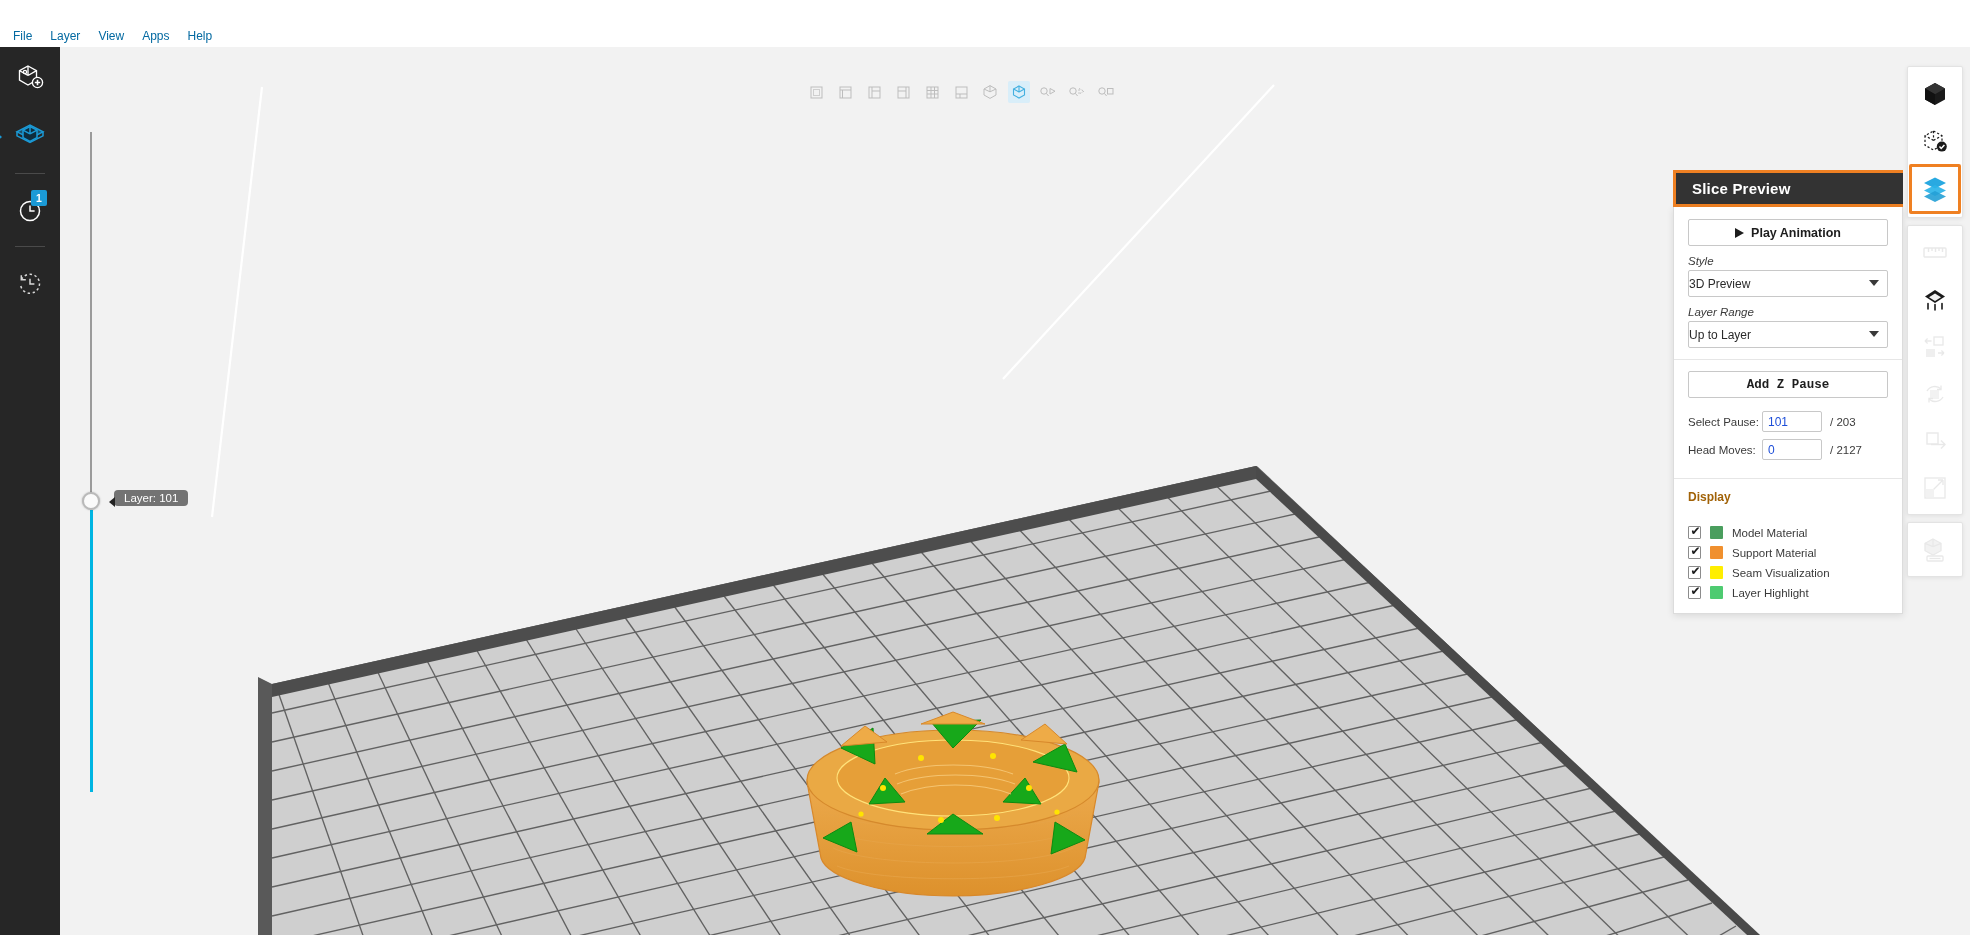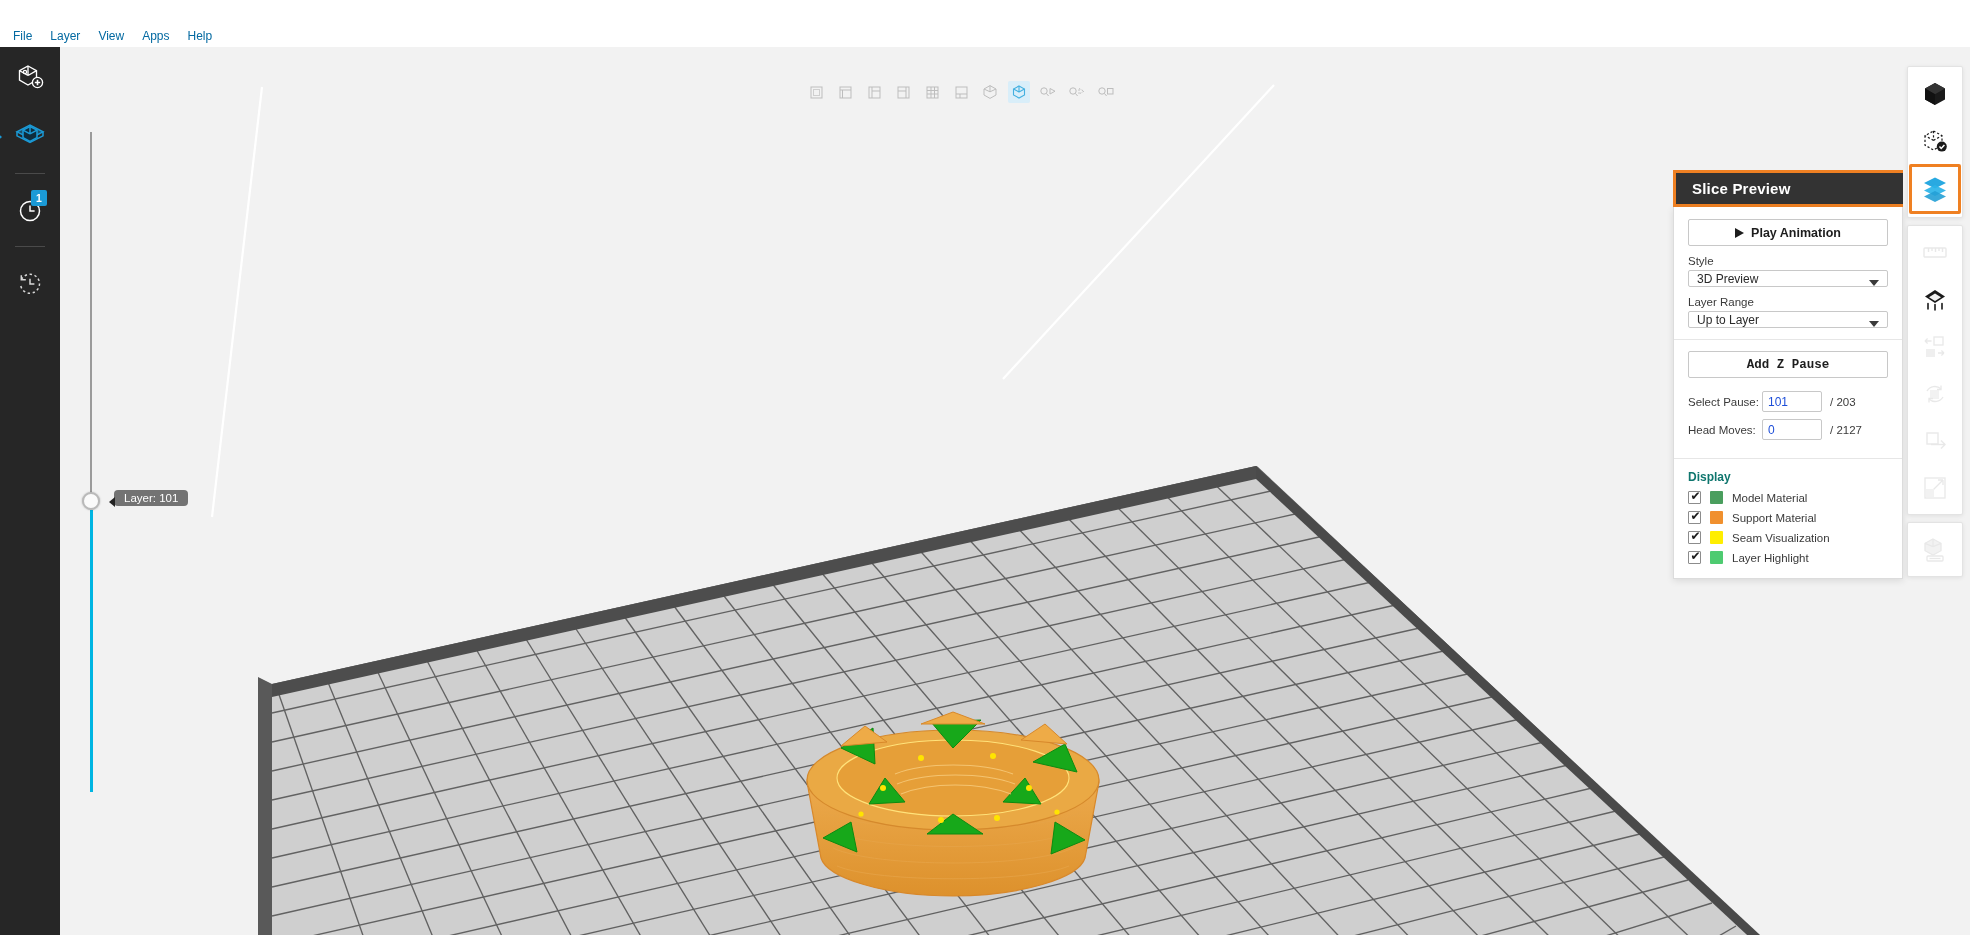--- a/index.html
+++ b/index.html
@@ -128,45 +128,45 @@
     width: 100%; height: 27px; background: #fff; border: 1px solid #c8c8c8;
     border-radius: 2px; font-size: 12.5px; color: #1d1d1d; font-weight: bold;
     display: flex; align-items: center; justify-content: center; gap: 7px;
     font-family: "Liberation Sans", sans-serif;
   }
   .play-tri {
     width: 0; height: 0; border-left: 9px solid #1d1d1d;
     border-top: 5.5px solid transparent; border-bottom: 5.5px solid transparent;
   }
   .field-label {
-    font-size: 11.5px; color: #3a3a3a; margin: 9px 0 3px 0; display: block;
+    font-size: 11.5px; color: #3a3a3a; margin: 9px 0 3px 0; display: block; font-style: italic;
   }
   .select {
-    position: relative; width: 100%; height: 17px; background: #fff;
+    position: relative; width: 100%; height: 27px; background: #fff;
     border: 1px solid #c8c8c8; border-radius: 2px; font-size: 12px;
-    color: #2a2a2a; display: flex; align-items: center; padding-left: 8px;
+    color: #2a2a2a; display: flex; align-items: center; 
   }
   .caret {
     position: absolute; right: 8px; top: 9px; width: 0; height: 0;
     border-left: 5px solid transparent; border-right: 5px solid transparent;
     border-top: 6px solid #3a3a3a;
   }
   .numrow {
     display: flex; align-items: center; margin-bottom: 7px; font-size: 11.5px;
     color: #3a3a3a;
   }
   .numrow-label { width: 74px; }
   .numinput {
     width: 60px; height: 21px; border: 1px solid #c8c8c8; border-radius: 2px;
     background: #fff; font-size: 12px; color: #1d4ed8; padding: 0 5px;
     font-family: "Liberation Sans", sans-serif;
   }
   .numtotal { margin-left: 8px; color: #3a3a3a; font-size: 11.5px; }
   .display-title {
-    font-size: 12px; color: #0f766e; font-weight: bold; margin-bottom: 7px;
+    font-size: 12px; color: #a16207; font-weight: bold; margin-bottom: 22px;
   }
   .chk-row { display: flex; align-items: center; margin-bottom: 7px; }
   .chk {
     width: 13px; height: 13px; border: 1px solid #8c8c8c; background: #fff;
     border-radius: 1px; position: relative; flex: none;
   }
   .chk::after {
     content: "\2714"; position: absolute; left: 0px; top: -3px;
     font-size: 12px; color: #1a1a1a; line-height: 15px; width: 13px;
     text-align: center;

